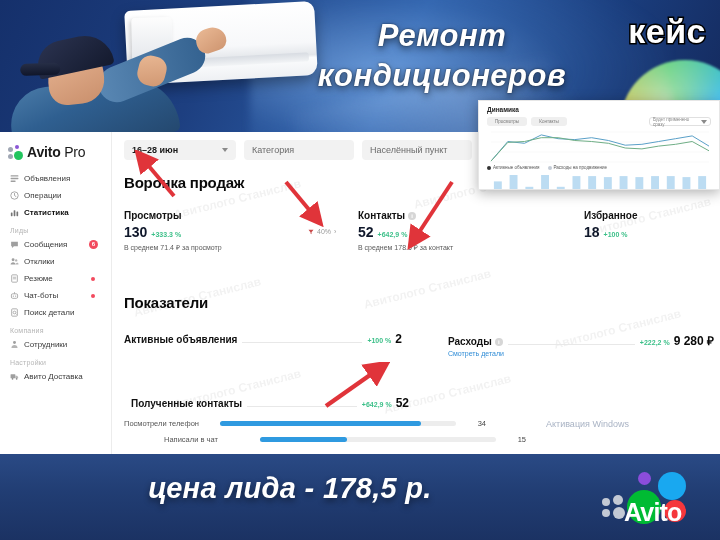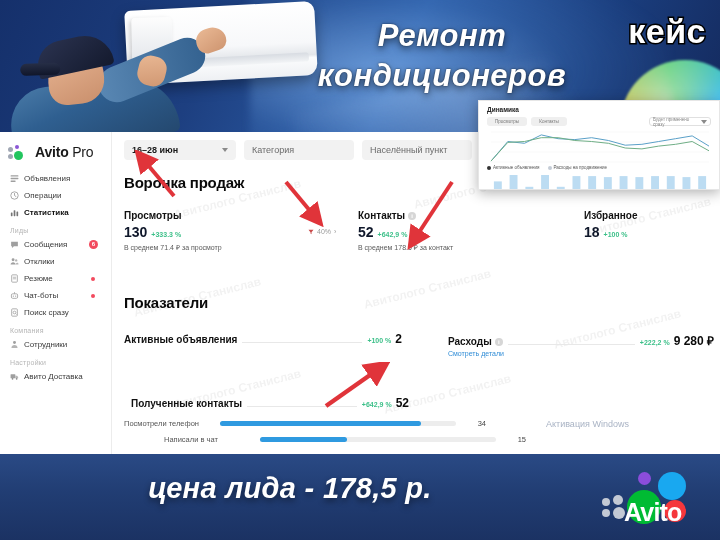--- a/index.html
+++ b/index.html
@@ -114,21 +114,21 @@
   
   .app {
     position: absolute; left: 0; top: 132px; width: 720px; height: 322px;
     background: #ffffff; overflow: hidden;
   }
 
   .sidebar {
     position: absolute; left: 0; top: 0; width: 112px; height: 322px;
     background: #ffffff; border-right: 1px solid #ececec;
   }
-  .logo { position:absolute; left: 8px; top: 12px; display:flex; align-items:center; gap:12px; }
+  .logo { position:absolute; left: 8px; top: 12px; display:flex; align-items:center; gap:4px; }
   .logo-dots { position: relative; width: 15px; height: 15px; }
   .logo-dots i { position:absolute; border-radius:50%; display:block; }
   .ld1 { left:0; top:2px; width:5px; height:5px; background:#a0a7b4; }
   .ld2 { left:0; top:9px; width:5px; height:5px; background:#a0a7b4; }
   .ld3 { left:7px; top:0px; width:4px; height:4px; background:#8b57d6; }
   .ld4 { left:6px; top:6px; width:9px; height:9px; background:#22c55e; }
   .logo-text { font-size: 14px; font-weight: 800; color:#1a1a1a; letter-spacing:-.2px; }
   .logo-text .pro { font-weight: 400; color:#1a1a1a; }
 
   .nav { position:absolute; left:0; top:38px; width:112px; }
@@ -371,21 +371,21 @@
           <span>Чат-боты</span>
           <span class="nav-dot"></span>
         </div>
 
         <div class="nav-item">
           <svg class="nav-ic" viewBox="0 0 16 16">
               <rect x="3" y="1.5" width="10" height="13" rx="1.4" fill="none" stroke="#666" stroke-width="1.5"></rect>
               <circle cx="8" cy="8" r="2.4" fill="none" stroke="#666" stroke-width="1.4"></circle>
               <path d="M9.8 9.8 11.6 11.6" stroke="#666" stroke-width="1.4"></path>
             </svg>
-          <span>Поиск сразу</span>
+          <span>Поиск детали</span>
         </div>
 
         <div class="nav-group-label">Компания</div>
 
         <div class="nav-item">
           <svg class="nav-ic" viewBox="0 0 16 16">
               <circle cx="8" cy="4.5" r="2.6" fill="#666"></circle>
               <path d="M2.5 14c0-3 2.4-5 5.5-5s5.5 2 5.5 5z" fill="#888"></path>
             </svg>
           <span>Сотрудники</span>

